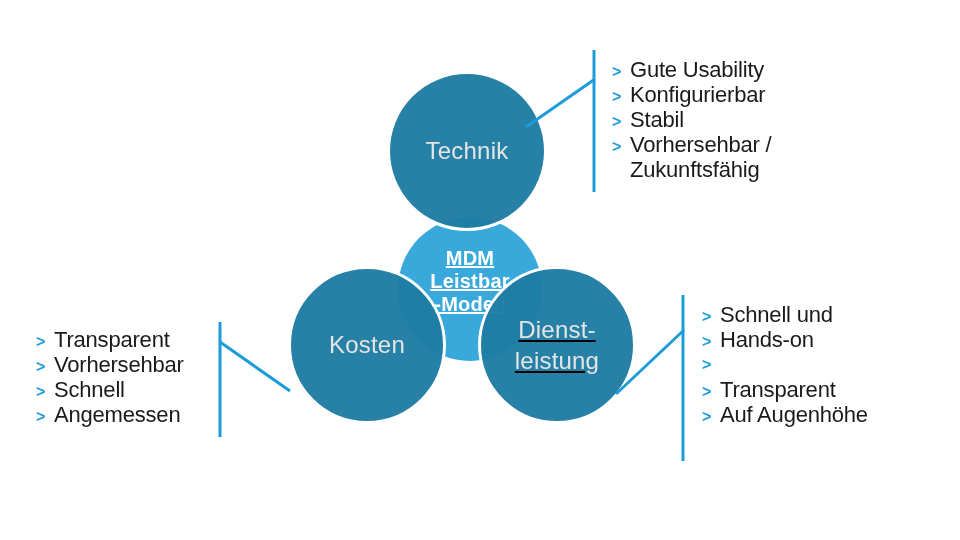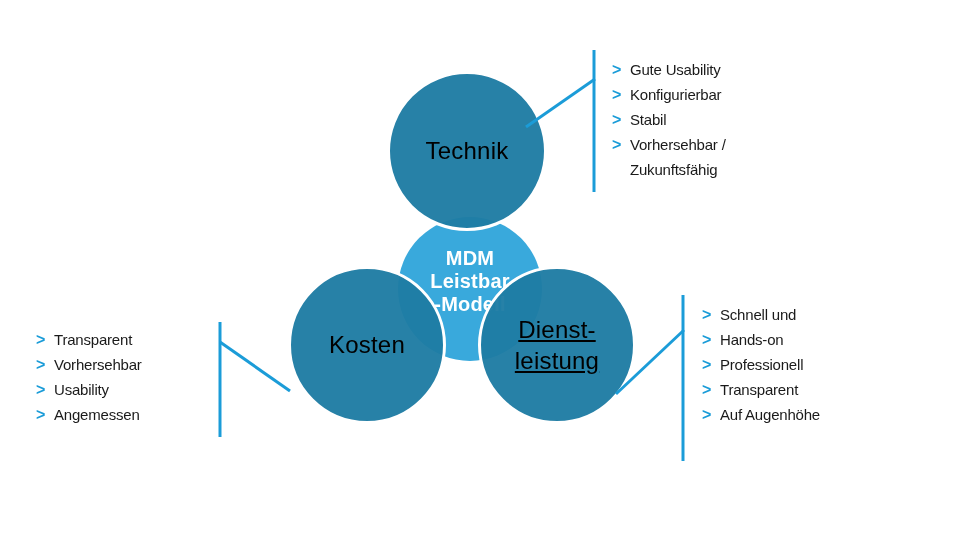--- a/index.html
+++ b/index.html
@@ -28,44 +28,44 @@
   }
   .circle.dark{
     background:var(--circle-dark);
     border:3px solid #ffffff; z-index:2;
   }
   .circle.technik{ left:387px; top:71px;  width:160px; height:160px; }
   .circle.kosten { left:288px; top:266px; width:158px; height:158px; }
   .circle.dienst { left:478px; top:266px; width:158px; height:158px;text-decoration:underline; }
 
   .circle-label{
-    color:#000000; font-size:24px; font-weight:400;
+    color:#e5e5e5; font-size:24px; font-weight:400;
     line-height:1.3; letter-spacing:0.2px;
   }
   .center-label{
     color:#ffffff; font-size:20px; font-weight:700;
-    line-height:23px; padding-bottom:16px; letter-spacing:0.2px;
+    line-height:23px; padding-bottom:16px; letter-spacing:0.2px;text-decoration:underline;
   }
 
   .connectors{
     position:absolute; left:0; top:0; z-index:3; pointer-events:none;
   }
   .connectors line{ stroke:var(--accent); stroke-width:3; }
 
   .bullet-list{ position:absolute; z-index:4; }
   .bullet-list .row{
     display:flex; align-items:baseline;
     height:25px; line-height:25px; white-space:nowrap;
   }
   .bullet-list .chev{
     display:inline-block; width:18px; flex:0 0 18px;
     color:var(--accent); font-size:16px; font-weight:700;
   }
   .bullet-list .txt{
-    color:var(--text); font-size:15px; font-weight:400;
+    color:var(--text); font-size:22px; font-weight:400;
     letter-spacing:-0.2px;
   }
   .list-technik{ left:612px; top:57px;  width:230px; }
   .list-kosten { left:36px;  top:327px; width:210px; }
   .list-dienst { left:702px; top:302px; width:240px; }
 </style>
 </head>
 <body>
 
 <div class="canvas">
@@ -129,40 +129,39 @@
     <div class="row">
       <span class="chev">&gt;</span>
       <span class="txt">Transparent</span>
     </div>
     <div class="row">
       <span class="chev">&gt;</span>
       <span class="txt">Vorhersehbar</span>
     </div>
     <div class="row">
       <span class="chev">&gt;</span>
-      <span class="txt">Usability</span>
+      <span class="txt">Schnell</span>
     </div>
     <div class="row">
       <span class="chev">&gt;</span>
       <span class="txt">Angemessen</span>
     </div>
   </div>
 
   <div class="bullet-list list-dienst">
     <div class="row">
       <span class="chev">&gt;</span>
       <span class="txt">Schnell und</span>
     </div>
     <div class="row">
       <span class="chev">&gt;</span>
       <span class="txt">Hands-on</span>
     </div>
     <div class="row">
       <span class="chev">&gt;</span>
-      <span class="txt">Professionell</span>
     </div>
     <div class="row">
       <span class="chev">&gt;</span>
       <span class="txt">Transparent</span>
     </div>
     <div class="row">
       <span class="chev">&gt;</span>
       <span class="txt">Auf Augenhöhe</span>
     </div>
   </div>

